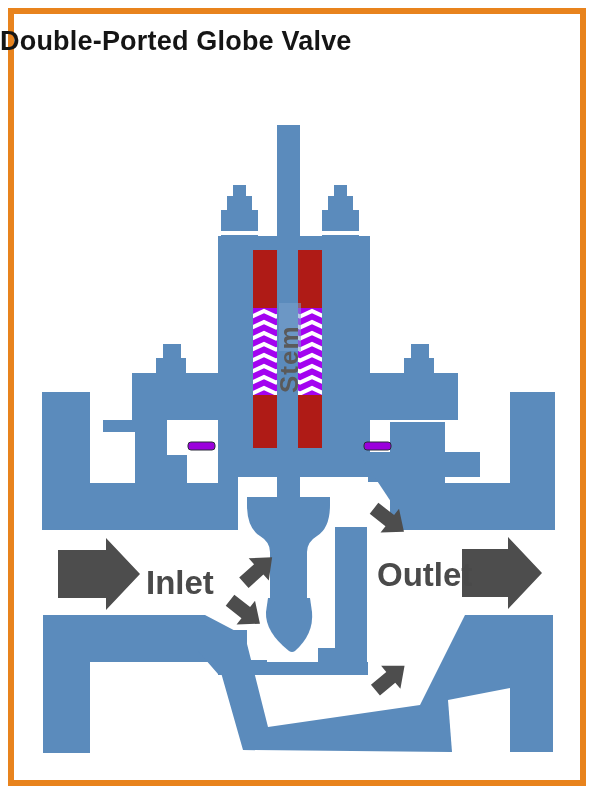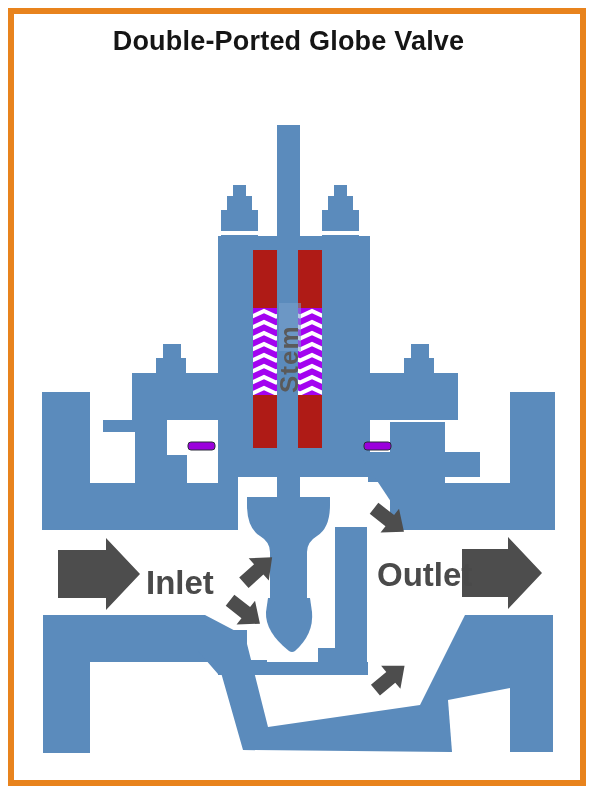--- a/index.html
+++ b/index.html
@@ -1,20 +1,20 @@
 <!DOCTYPE html>
 <html style="--border: #E8831D; --body-blue: #5B8BBC; --packing-red: #AF1B16; --spring-purple: #A303F0; --spring-white: #FFFFFF; --gasket-purple: #9A00DC; --arrow-gray: #4D4D4D; --label-gray: #4A4A4A; --stem-label-gray: #5A5A5A; --title-color: #151515; --background: #FFFFFF;"><head>
 <meta charset="utf-8">
 <style>
   html,body{margin:0;padding:0;background:#fff;}
   .page{position:relative;width:600px;height:800px;background:var(--background,#fff);
         font-family:"Liberation Sans", sans-serif;overflow:hidden;}
   .frame{position:absolute;left:8px;top:8px;width:578px;height:778px;
          border:6px solid var(--border,#E8831D);box-sizing:border-box;}
-  .title{position:absolute;left:12px;top:26px;width:553px;text-align:center;
+  .title{position:absolute;left:0;top:26px;width:553px;text-align:left;
          font-size:27px;font-weight:bold;color:var(--title-color,#151515);letter-spacing:.2px;}
   svg{position:absolute;left:0;top:0;}
   .c-body{fill:var(--body-blue,#5B8BBC);}
   .c-red{fill:var(--packing-red,#AF1B16);}
   .c-white{fill:var(--background,#ffffff);}
   .c-gasket{fill:var(--gasket-purple,#9A00DC);stroke:#2b2b3a;stroke-width:1;}
   .c-arrow{fill:var(--arrow-gray,#4D4D4D);}
   .flow-label{font-size:33px;font-weight:bold;fill:var(--label-gray,#4A4A4A);}
   .stem-label{font-size:26px;font-weight:bold;fill:var(--stem-label-gray,#5A5A5A);letter-spacing:1px;}
 </style>

